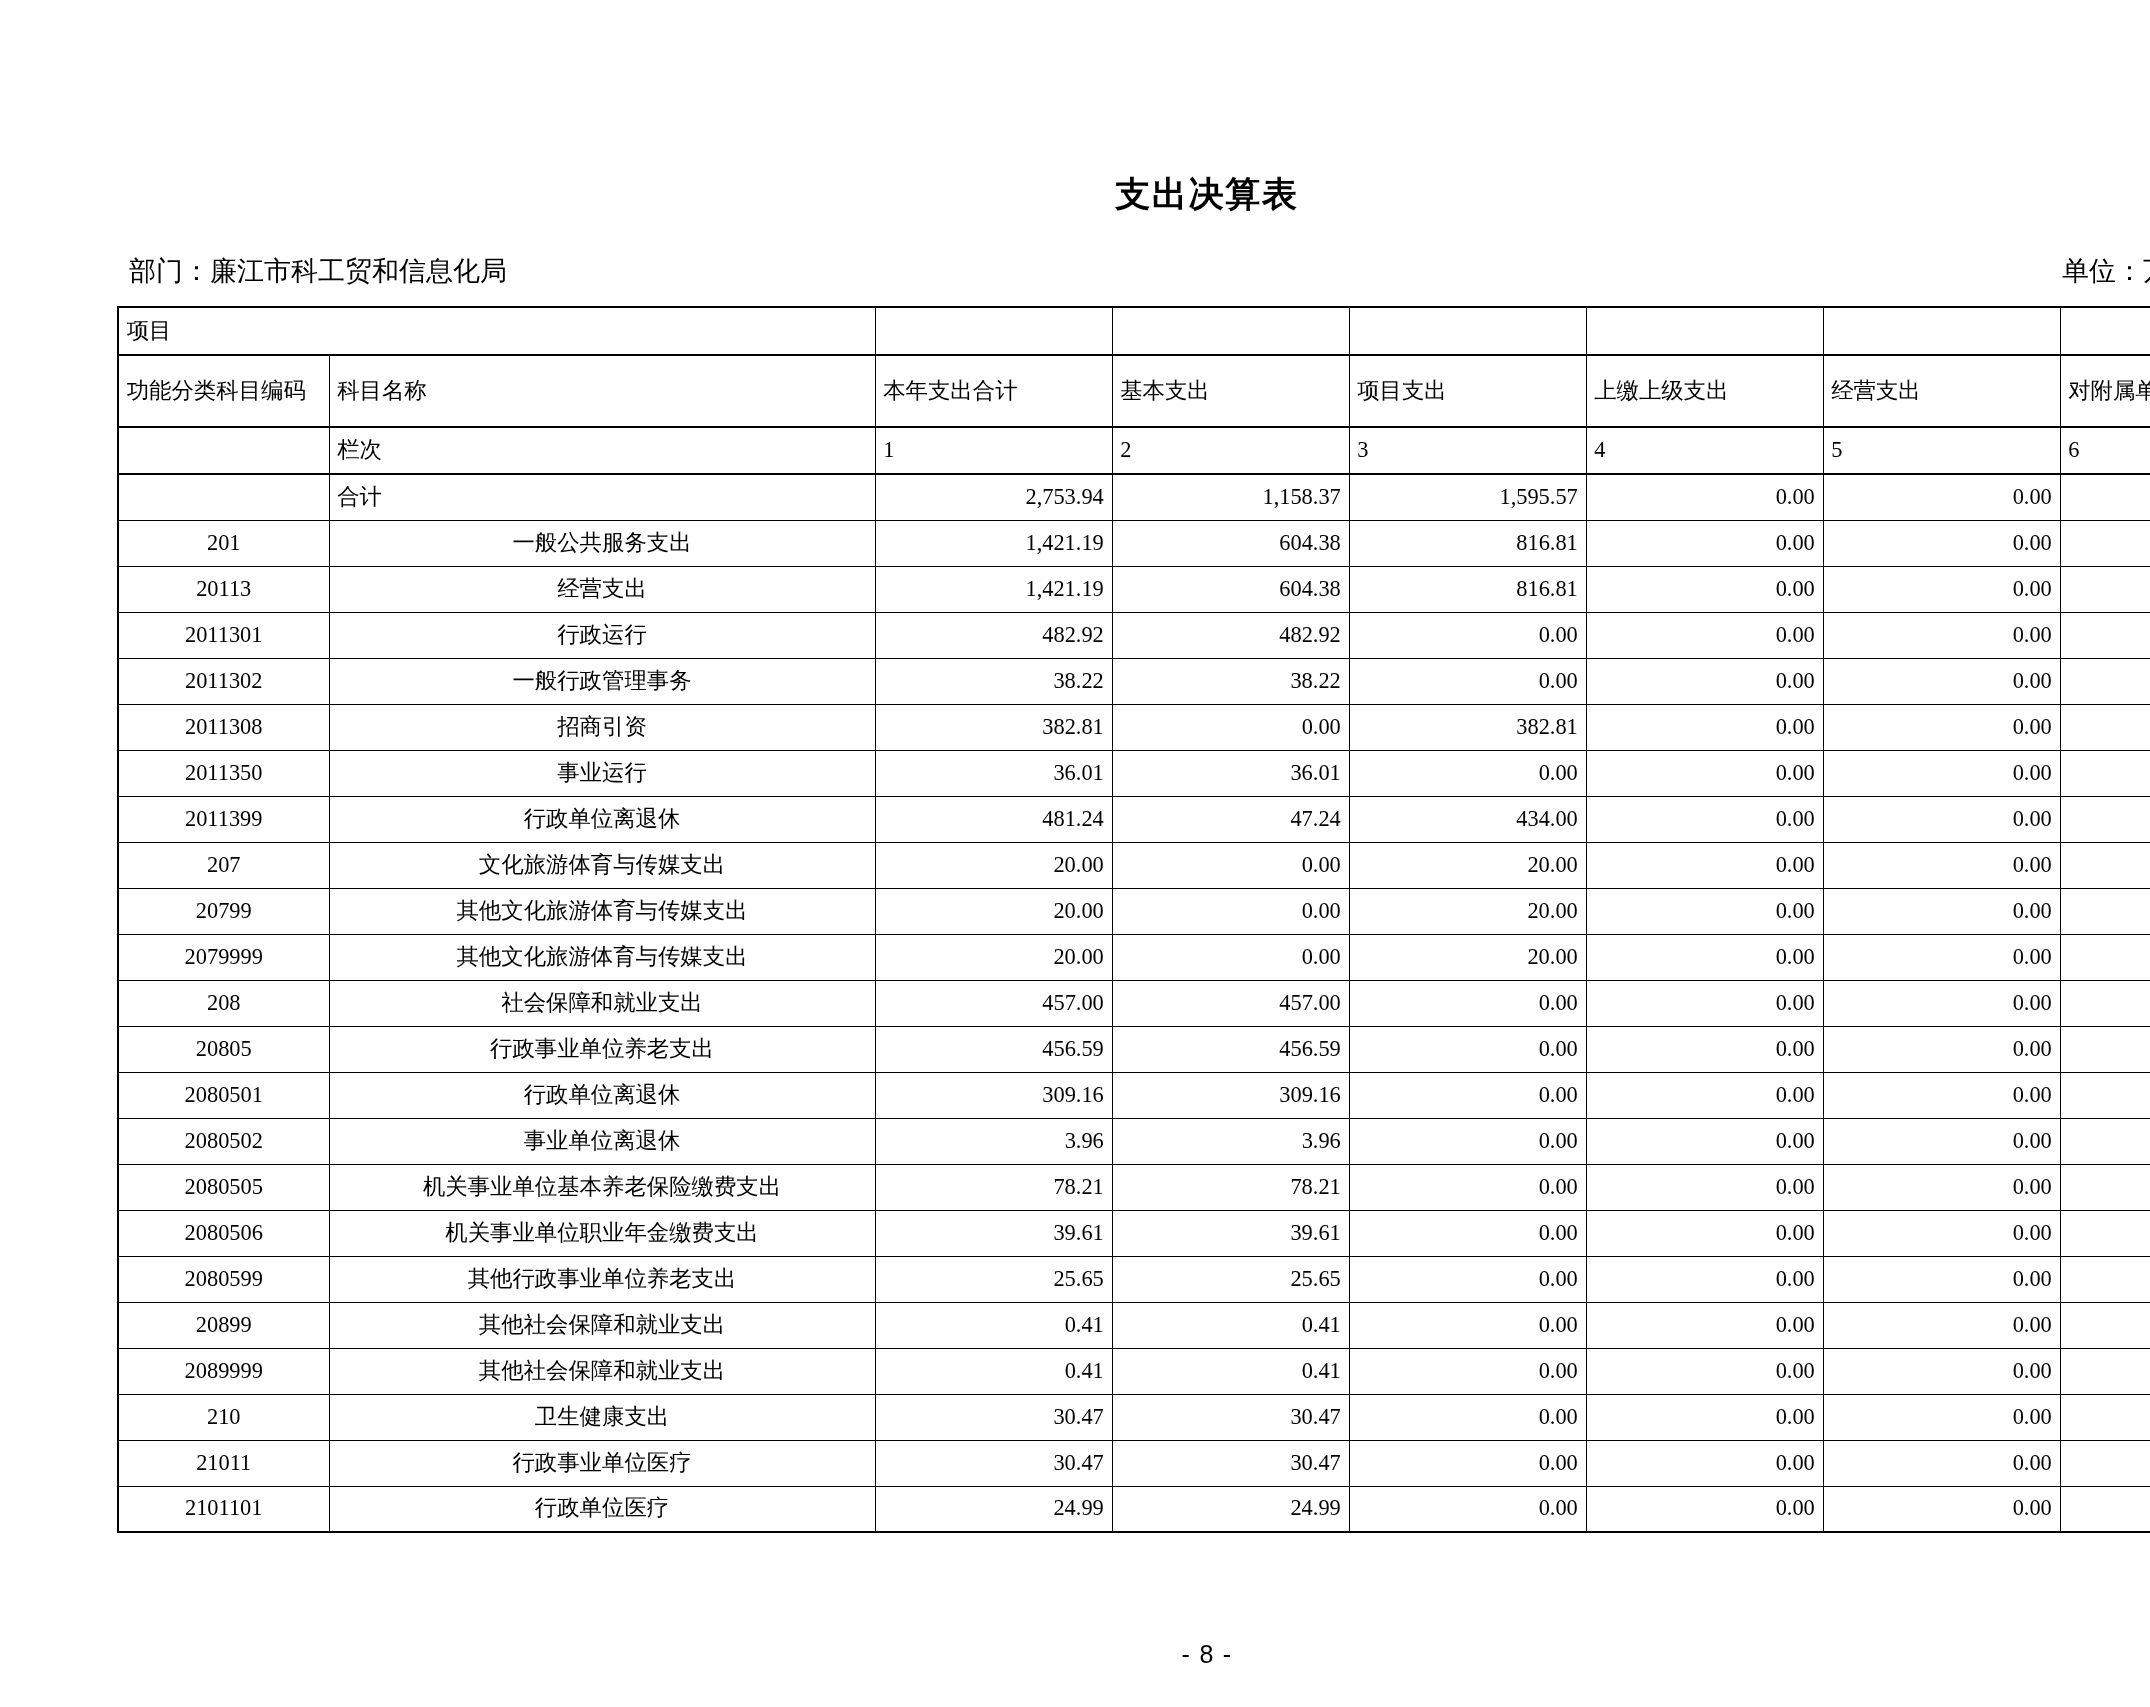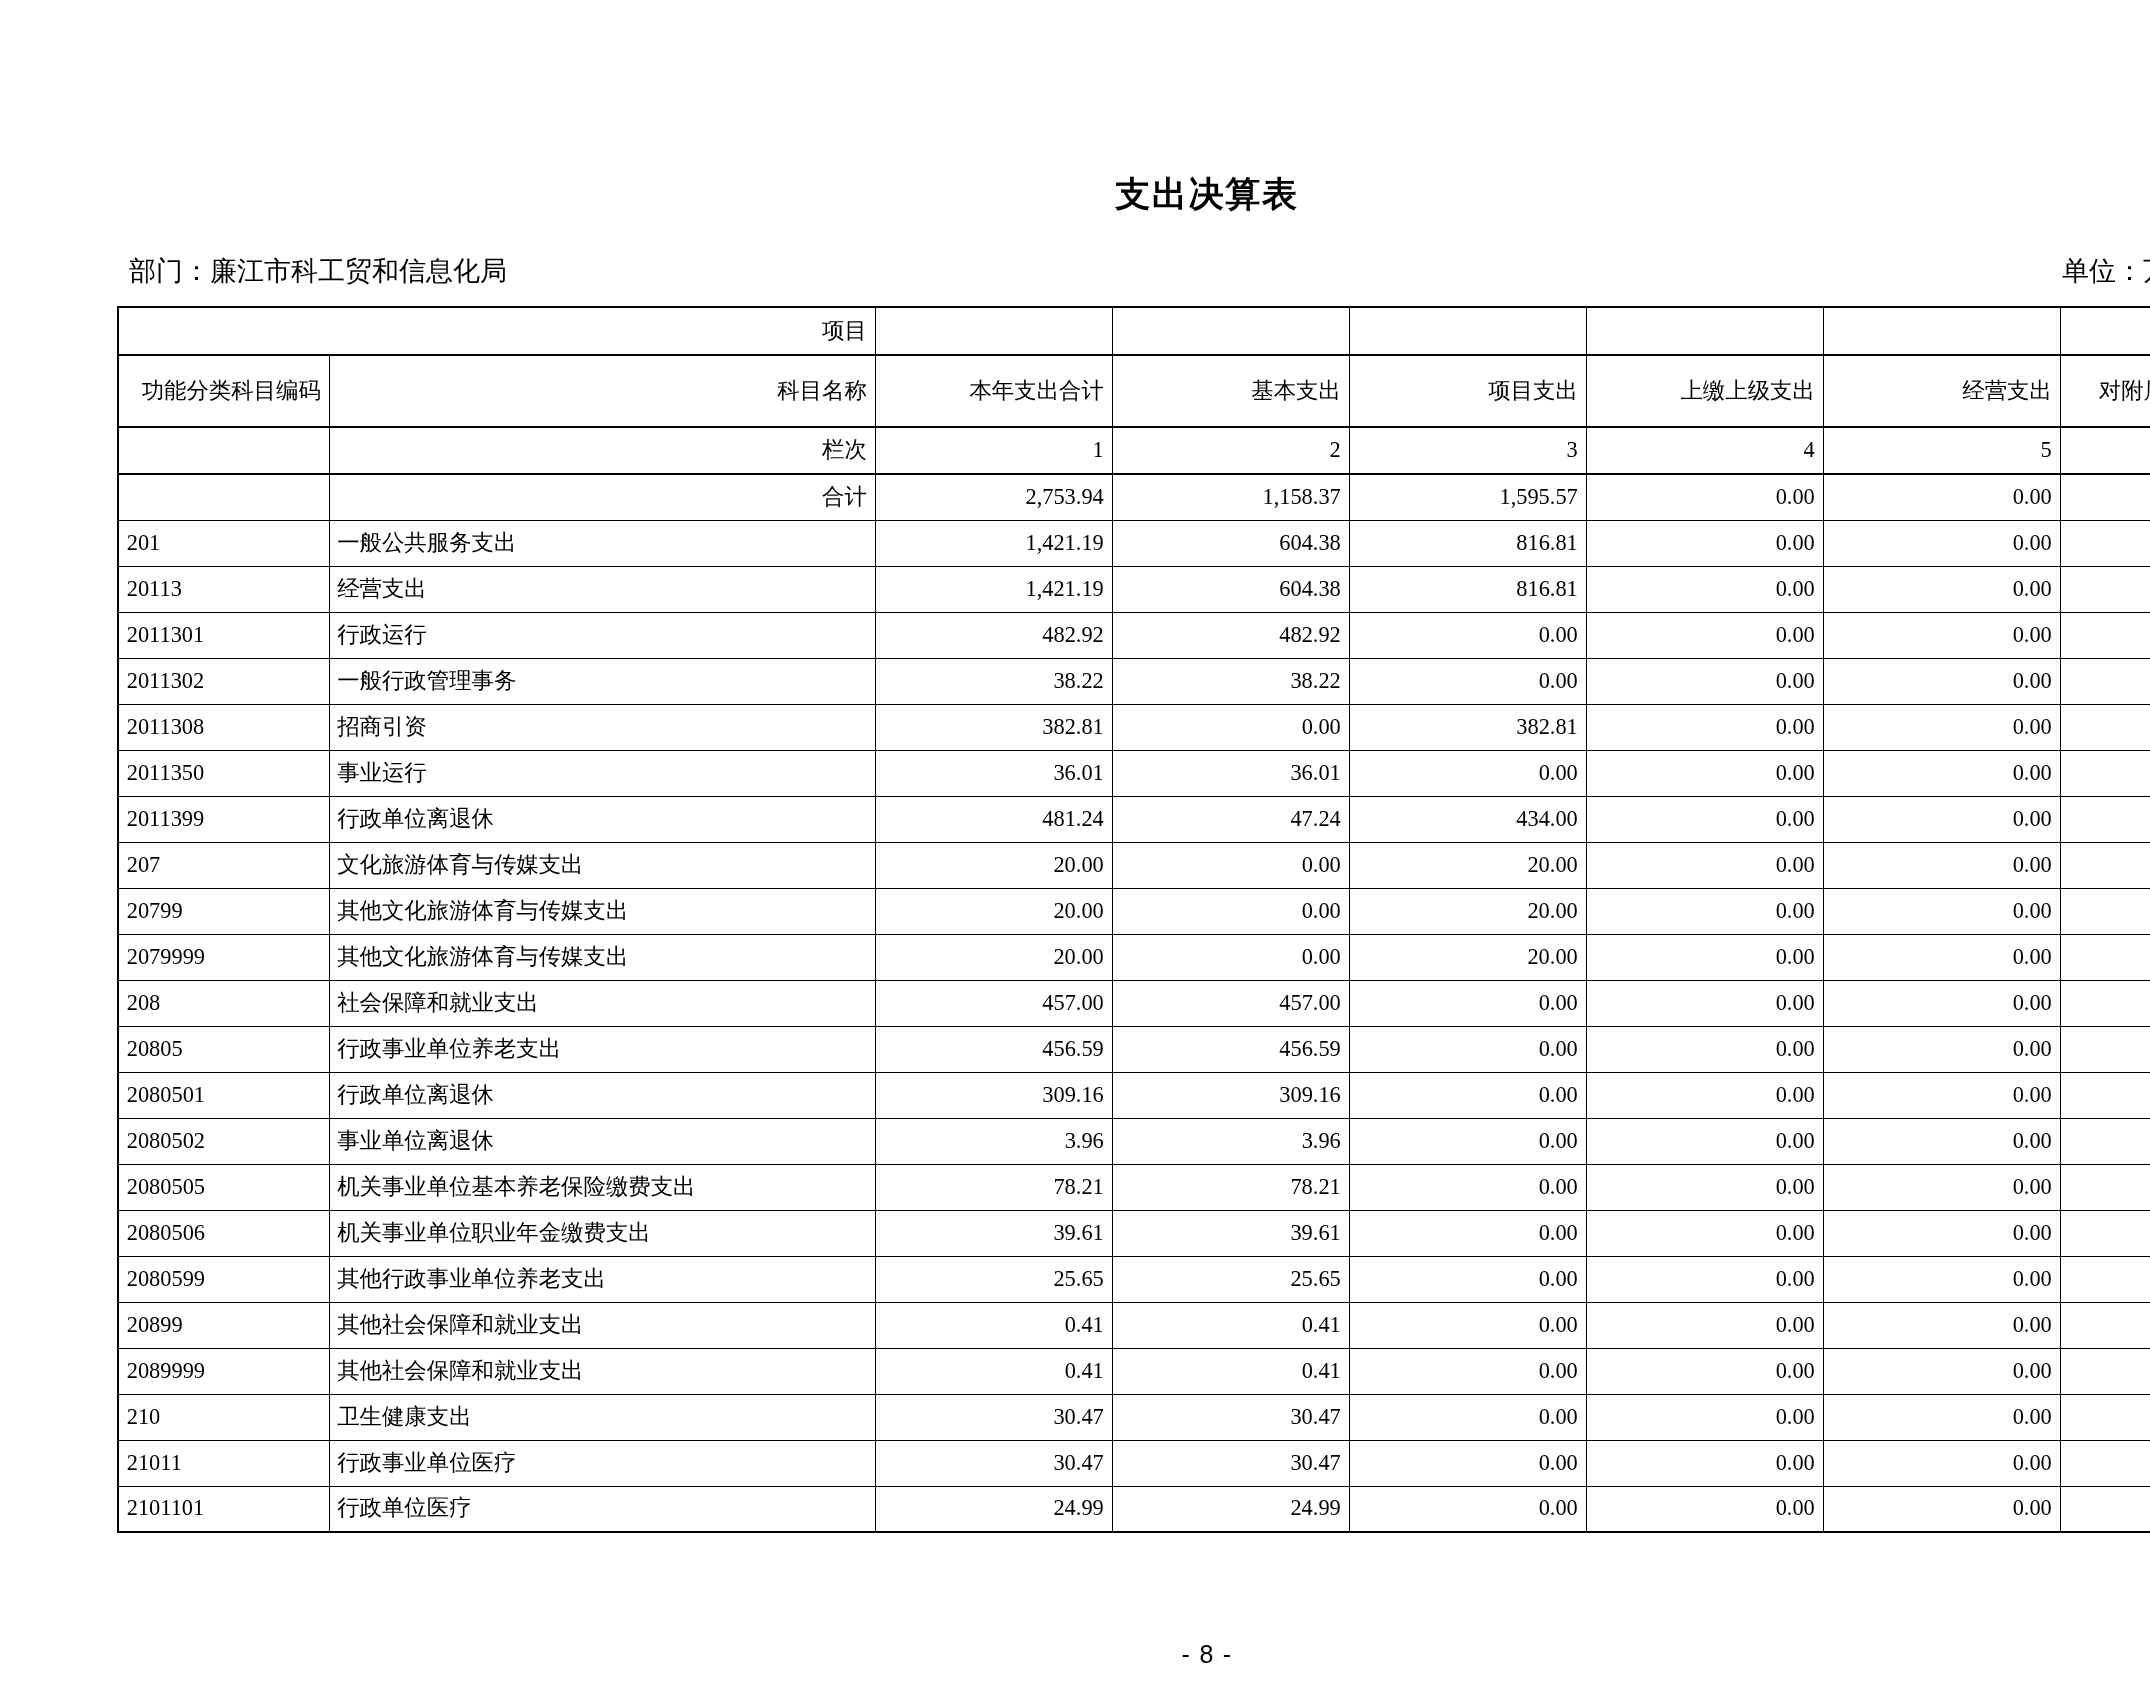--- a/index.html
+++ b/index.html
@@ -73,22 +73,22 @@
   
   table.fin tr.hdr-top td { border-top: 2.2px solid #000; }
   table.fin tr.hdr-top td { border-bottom: 2.2px solid #000; }
   table.fin tr.hdr-sub td { border-bottom: 2.2px solid #000; }
   table.fin tr.lane td { border-bottom: 2.2px solid #000; margin-left: 32px; }
   table.fin tr.total td { border-bottom: 1.7px solid #000; margin-top: 20px; }
   table.fin tr.data-row:last-child td { border-bottom: 2.2px solid #000; }
   table.fin td.lcol { border-left: 2.2px solid #000; }
   table.fin td.rcol { border-right: 2.2px solid #000; }
 
-  .c-center { text-align: right; }
-  .c-left   { text-align: left; }
+  .c-center { text-align: left; }
+  .c-left   { text-align: center; }
   .c-right  { text-align: right; padding-right: 11.2px; }
 
   .h-項目 { height: 48px; }
   .h-sub  { height: 72px; }
   .h-lane { height: 47px; }
   .h-row  { height: 46px; }
 
   .colcode { width: 211px; }
   .colname { width: 546px; }
   .colnum  { width: 237px; }

